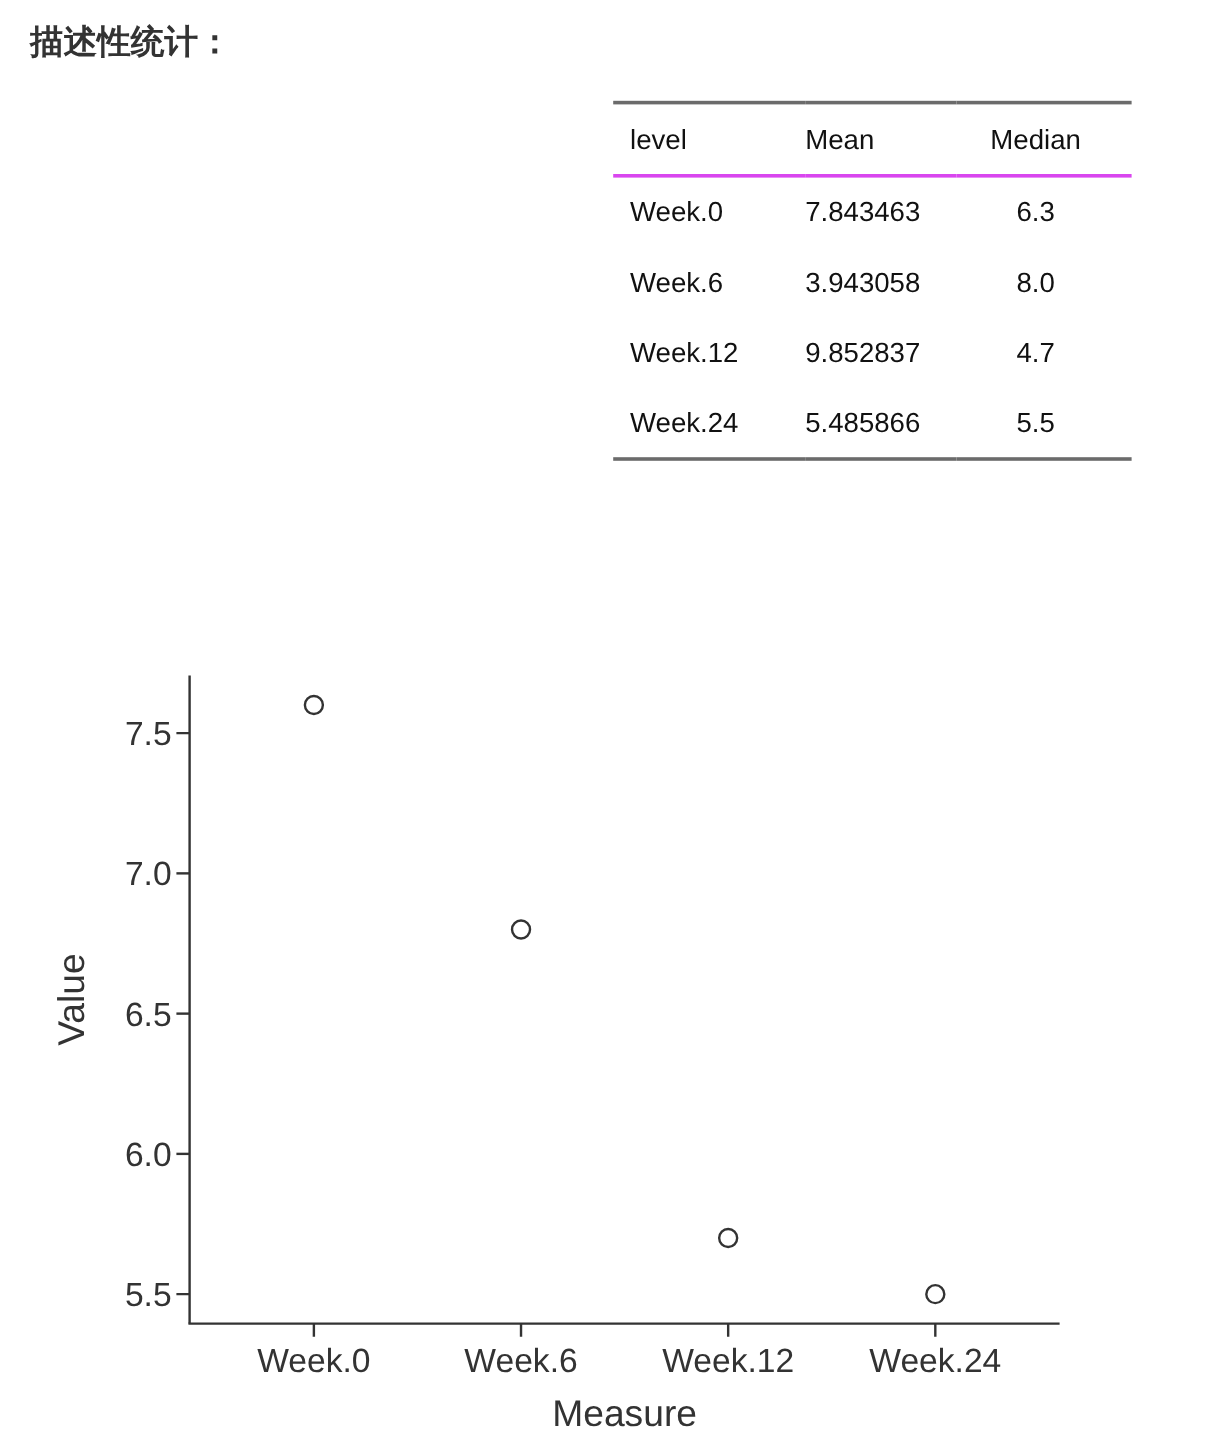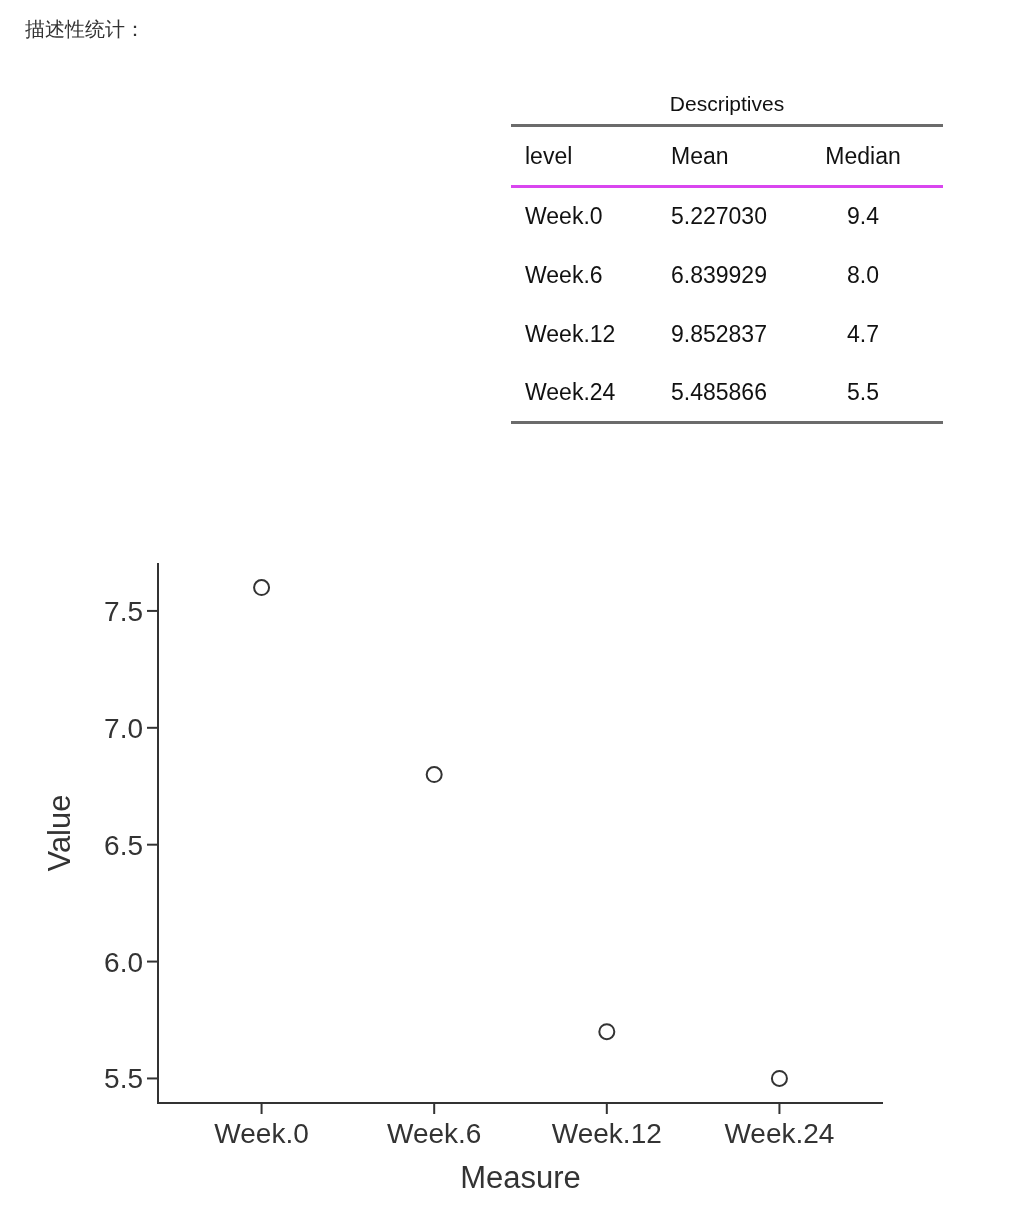--- a/index.html
+++ b/index.html
@@ -8,22 +8,22 @@
   .page {
     position: relative;
     width: 1020px;
     height: 1206px;
     background: #ffffff;
     overflow: hidden;
   }
   .heading {
     position: absolute;
     left: 25px;
-    font-size: 20px;
-    font-weight: 400;
+    font-size: 28px;
+    font-weight: 700;
     color: #333333;
     white-space: nowrap;
   }
   #heading-descriptives { top: 16px; }
   #heading-plot { top: 494px; }
 
   .tablewrap {
     position: absolute;
     left: 511px;
     top: 84px;
@@ -62,38 +62,37 @@
   }
 </style>
 </head>
 <body>
 
 <div class="page">
 
   <div class="heading" id="heading-descriptives">描述性统计：</div>
 
   <div class="tablewrap">
-    <div class="tbl-title">Descriptives</div>
     <table class="descriptives">
       <thead>
         <tr>
           <th class="c-level">level</th>
           <th class="c-mean">Mean</th>
           <th class="c-median">Median</th>
         </tr>
       </thead>
       <tbody>
         <tr>
           <td class="c-level">Week.0</td>
-          <td class="c-mean">5.227030</td>
-          <td class="c-median">9.4</td>
+          <td class="c-mean">7.843463</td>
+          <td class="c-median">6.3</td>
         </tr>
         <tr>
           <td class="c-level">Week.6</td>
-          <td class="c-mean">6.839929</td>
+          <td class="c-mean">3.943058</td>
           <td class="c-median">8.0</td>
         </tr>
         <tr>
           <td class="c-level">Week.12</td>
           <td class="c-mean">9.852837</td>
           <td class="c-median">4.7</td>
         </tr>
         <tr>
           <td class="c-level">Week.24</td>
           <td class="c-mean">5.485866</td>

